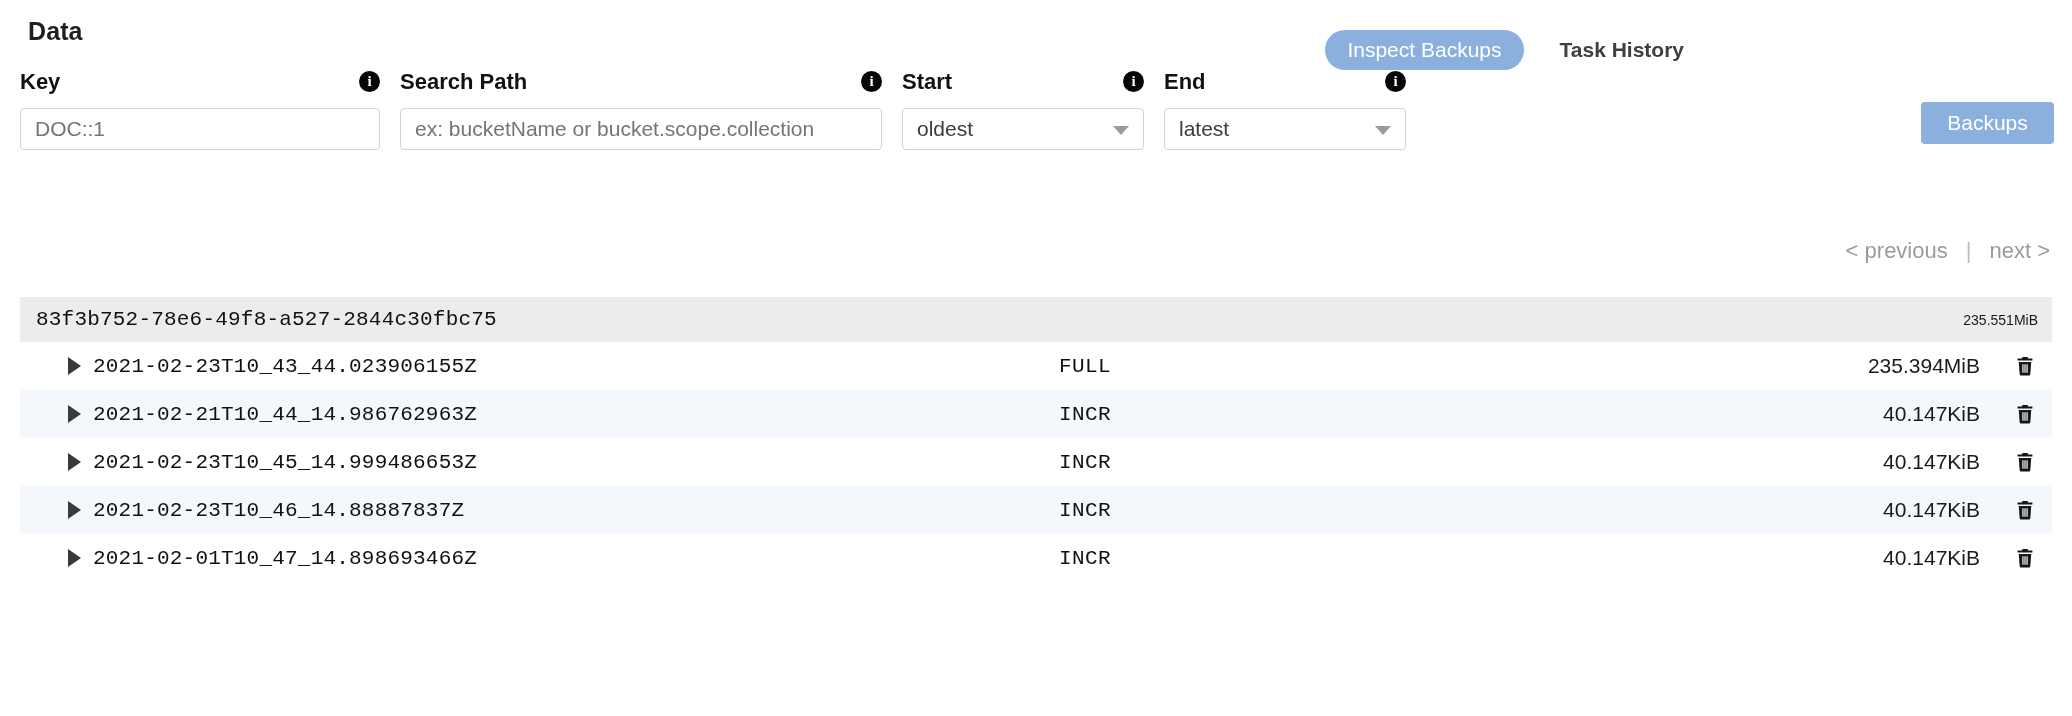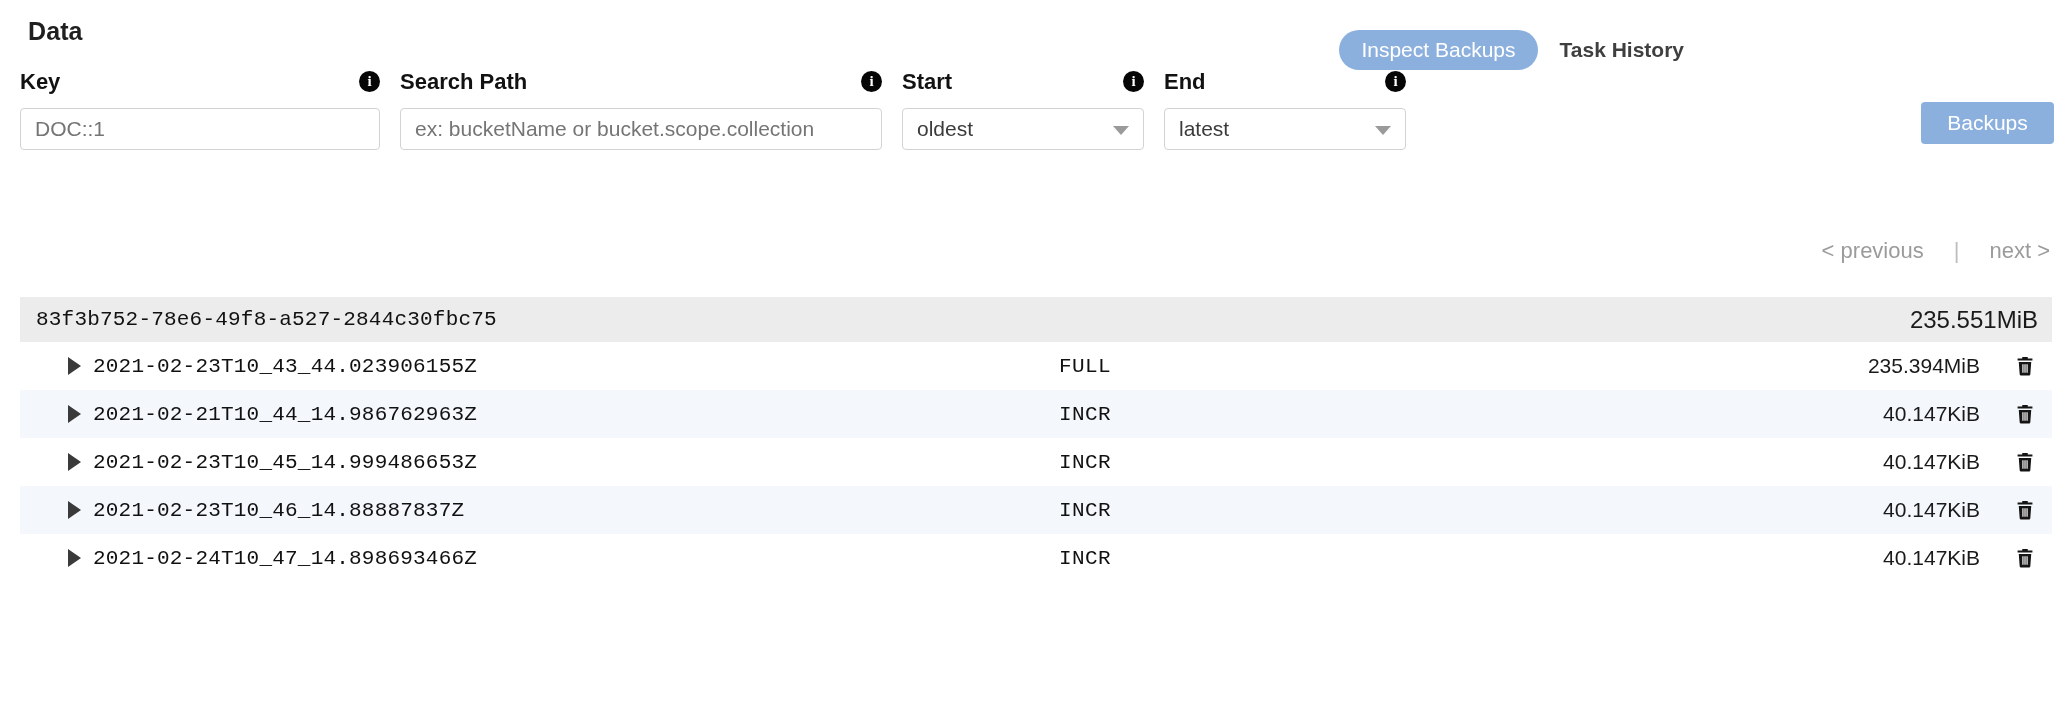--- a/index.html
+++ b/index.html
@@ -31,21 +31,21 @@
     font-size: 25px;
     font-weight: bold;
     color: #1f1f1f;
     letter-spacing: 0.1px;
   }
   .tabs {
     position: absolute;
     right: 28px; top: 30px;
     display: flex;
     align-items: center;
-    gap: 18px;
+    gap: 32px;
   }
   .tab-pill {
     background: #8cb0de;
     color: #ffffff;
     border-radius: 22px;
     padding: 9px 22px 10px 22px;
     font-size: 21px;
     line-height: 1;
     cursor: pointer;
     user-select: none;
@@ -143,21 +143,21 @@
     text-align: center;
     padding: 0;
   }
 
   
   .pager {
     position: absolute;
     right: 22px; top: 238px;
     display: flex;
     align-items: center;
-    gap: 16px;
+    gap: 4px;
     font-size: 22px;
     color: #9b9b9b;
     user-select: none;
   }
   .pager span { cursor: pointer; white-space: nowrap; }
   .pager .sep { padding: 0 14px; color: #bdbdbd; cursor: default; }
 
   
   .table {
     position: absolute;
@@ -174,21 +174,21 @@
   .repo-id {
     padding-left: 16px;
     font-family: "Liberation Mono", monospace;
     font-size: 21px;
     color: #111;
     letter-spacing: 0.2px;
   }
   .repo-size {
     position: absolute;
     right: 14px;
-    font-size: 24px;
+    font-size: 14px;
     color: #1a1a1a;
   }
   .bk-row {
     position: relative;
     height: 48px;
     display: flex;
     align-items: center;
     background: #ffffff;
   }
   .bk-row.alt { background: #f4f8fd; }
@@ -354,21 +354,21 @@
           <span class="bk-del">
             <svg viewBox="0 0 24 24" width="22" height="22" aria-hidden="true">
               <path fill="#151515" d="M9 2.2h6v1.6h5.1v2.1H3.9V3.8H9V2.2z"></path>
               <path fill="#151515" d="M5.2 7.6h13.6l-1 13.4a1.4 1.4 0 0 1-1.4 1.3H7.6a1.4 1.4 0 0 1-1.4-1.3L5.2 7.6z"></path>
               <path fill="#ffffff" d="M9.1 10.2h1.3v9.1H9.1zM11.35 10.2h1.3v9.1h-1.3zM13.6 10.2h1.3v9.1h-1.3z"></path>
             </svg>
           </span>
         </div>
         <div class="bk-row">
           <span class="bk-arrow"></span>
-          <span class="bk-time">2021-02-24T10_47_14.898693466Z</span>
+          <span class="bk-time">2021-02-01T10_47_14.898693466Z</span>
           <span class="bk-type">INCR</span>
           <span class="bk-size">40.147KiB</span>
           <span class="bk-del">
             <svg viewBox="0 0 24 24" width="22" height="22" aria-hidden="true">
               <path fill="#151515" d="M9 2.2h6v1.6h5.1v2.1H3.9V3.8H9V2.2z"></path>
               <path fill="#151515" d="M5.2 7.6h13.6l-1 13.4a1.4 1.4 0 0 1-1.4 1.3H7.6a1.4 1.4 0 0 1-1.4-1.3L5.2 7.6z"></path>
               <path fill="#ffffff" d="M9.1 10.2h1.3v9.1H9.1zM11.35 10.2h1.3v9.1h-1.3zM13.6 10.2h1.3v9.1h-1.3z"></path>
             </svg>
           </span>
         </div>

